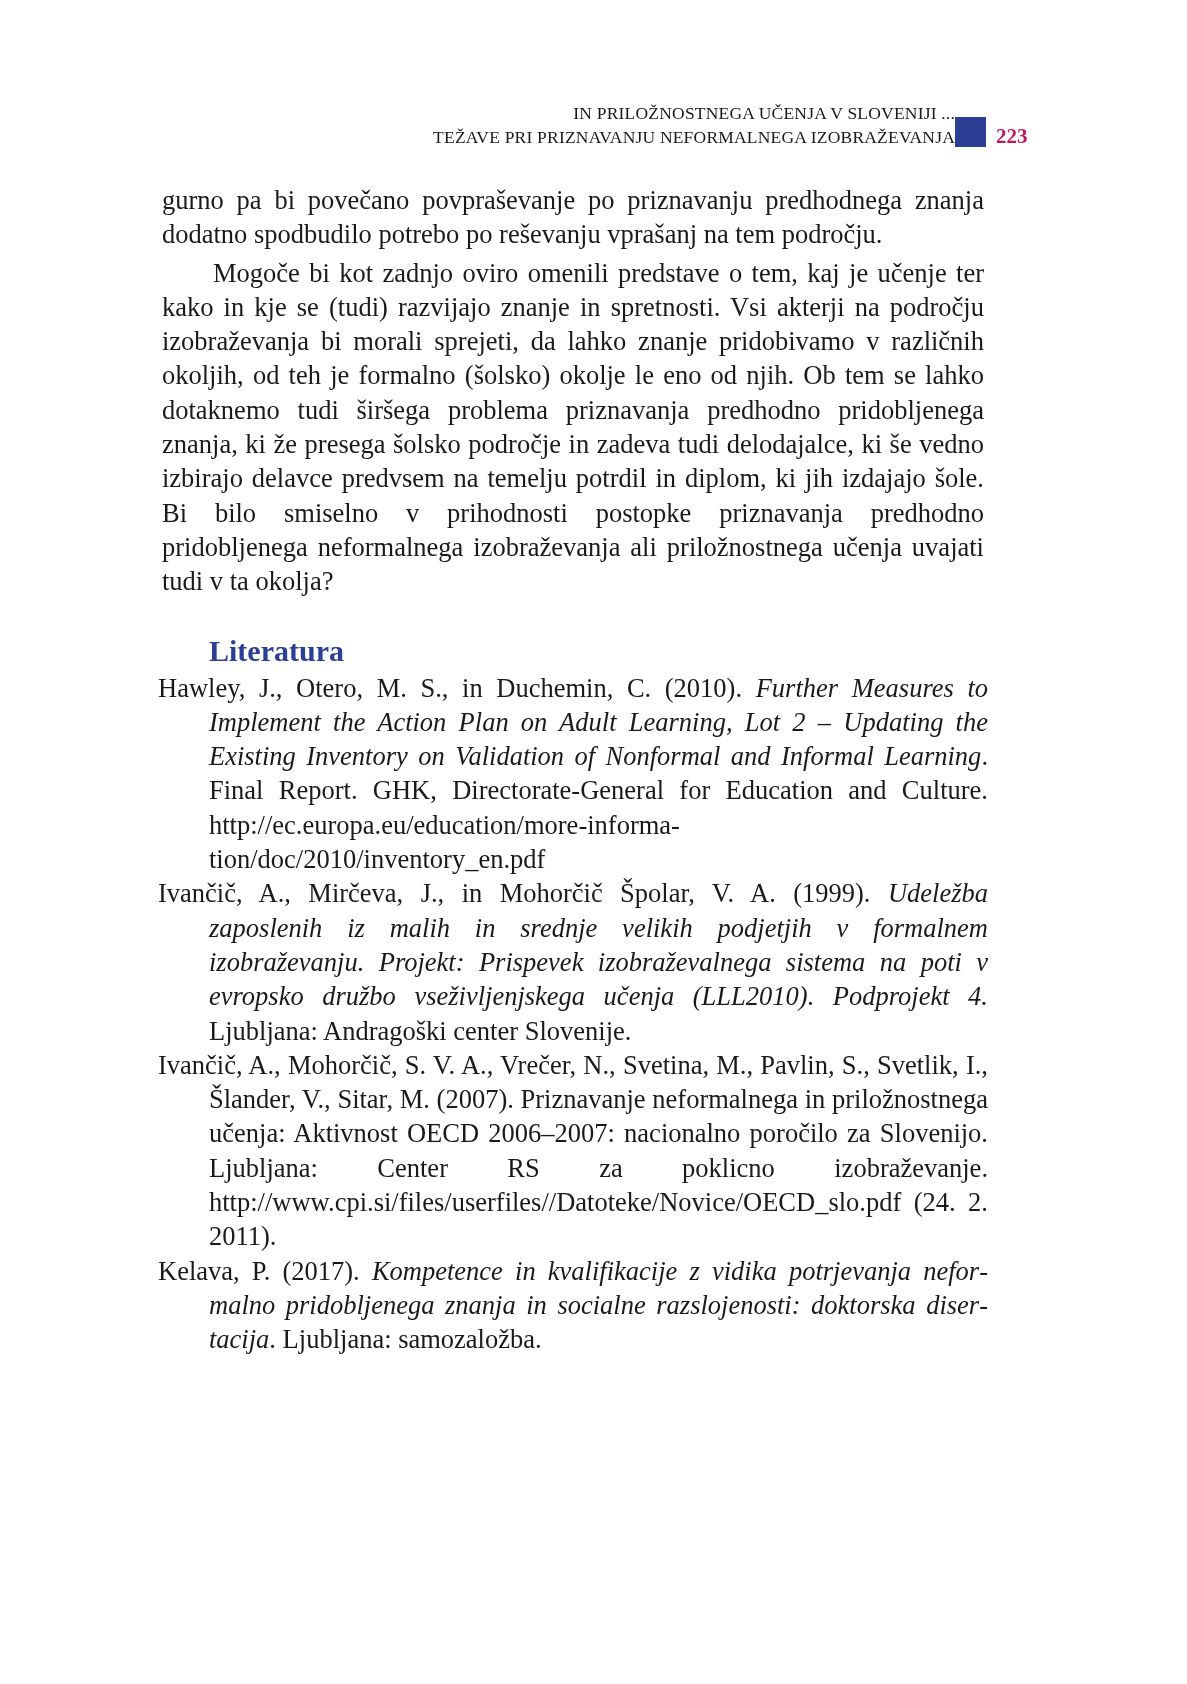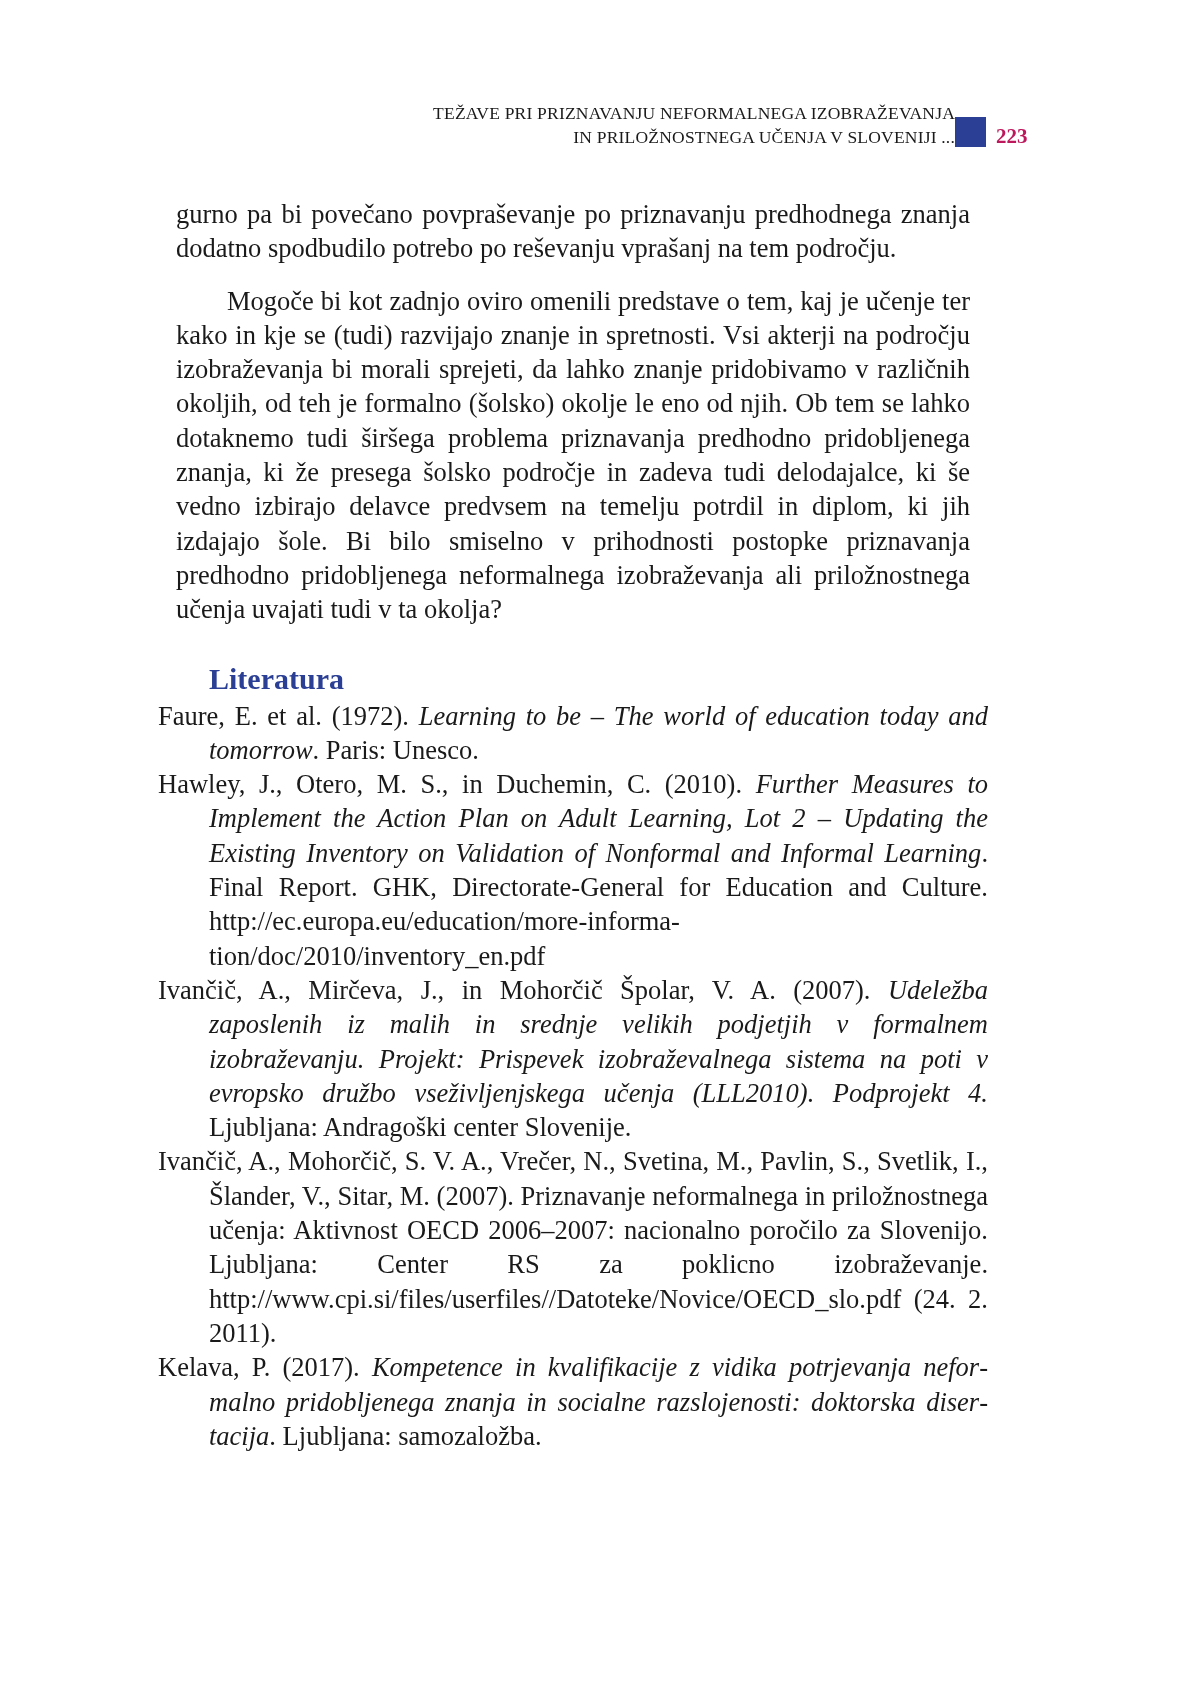--- a/index.html
+++ b/index.html
@@ -42,21 +42,21 @@
       line-height: 24px;
       color: #be185d;
     }
     .content {
       position: absolute;
       left: 158px;
       top: 179px;
       width: 830px;
     }
     .para {
-      margin: 18px;
+      margin: 4px;
       font-size: 26.5px;
       line-height: 34.3px;
       text-align: justify;
       hyphens: manual;
     }
     .para.indent {
       text-indent: 51px;
     }
     .section-heading {
       margin: 28px 0 0 51px;
@@ -79,41 +79,38 @@
       margin: 0;
     }
     .ref em {
       font-style: italic;
     }
   </style>
 </head>
 <body>
 
 <div class="running-header">
+  <div>IN PRILOŽNOSTNEGA UČENJA V SLOVENIJI ...</div>
   <div>TEŽAVE PRI PRIZNAVANJU NEFORMALNEGA IZOBRAŽEVANJA</div>
-  <div>IN PRILOŽNOSTNEGA UČENJA V SLOVENIJI ...</div>
 </div>
 <div class="header-square" style="background: rgb(43, 63, 148);"></div>
 <div class="page-number">223</div>
 
 <div class="content">
   <p class="para">gurno pa bi povečano povpraševanje po priznavanju predhodnega zna­nja dodatno spodbudilo potrebo po reševanju vprašanj na tem področju.</p>
   <p class="para indent">Mogoče bi kot zadnjo oviro omenili predstave o tem, kaj je učenje ter kako in kje se (tudi) razvijajo znanje in spretnosti. Vsi akterji na po­dročju izobraževanja bi morali sprejeti, da lahko znanje pridobivamo v različnih okoljih, od teh je formalno (šolsko) okolje le eno od njih. Ob tem se lahko dotaknemo tudi širšega problema priznavanja predhodno pridobljenega znanja, ki že presega šolsko področje in zadeva tudi delo­dajalce, ki še vedno izbirajo delavce predvsem na temelju potrdil in di­plom, ki jih izdajajo šole. Bi bilo smiselno v prihodnosti postopke pri­znavanja predhodno pridobljenega neformalnega izobraževanja ali pri­ložnostnega učenja uvajati tudi v ta okolja?</p>
 
   <h2 class="section-heading" style="color: rgb(43, 63, 148); margin-top: 32px;">Literatura</h2>
 
   <div class="refs">
     <p class="ref">
-      <span>Faure, E. et al. (1972). </span><em>Learning to be – The world of education today and tomorrow</em><span>. Paris: Unesco.</span>
-    </p>
-    <p class="ref">
       <span>Hawley, J., Otero, M. S., in Duchemin, C. (2010). </span><em>Further Measures to Implement the Action Plan on Adult Learning, Lot 2 – Updat­ing the Existing Inventory on Validation of Nonformal and Infor­mal Learning</em><span>. Final Report. GHK, Directorate-General for Edu­cation and Culture. http://ec.europa.eu/education/more-informa­tion/doc/2010/inventory_en.pdf</span>
     </p>
     <p class="ref">
-      <span>Ivančič, A., Mirčeva, J., in Mohorčič Špolar, V. A. (2007). </span><em>Udeležba zaposlenih iz malih in srednje velikih podjetjih v formalnem izobraževanju. Projekt: Prispevek izobraževalnega sistema na poti v evropsko družbo vseživljenjskega učenja (LLL2010). Podprojekt 4.</em><span> Ljubljana: Andragoški center Slovenije.</span>
+      <span>Ivančič, A., Mirčeva, J., in Mohorčič Špolar, V. A. (1999). </span><em>Udeležba zaposlenih iz malih in srednje velikih podjetjih v formalnem izobraževanju. Projekt: Prispevek izobraževalnega sistema na poti v evropsko družbo vseživljenjskega učenja (LLL2010). Podprojekt 4.</em><span> Ljubljana: Andragoški center Slovenije.</span>
     </p>
     <p class="ref">
       <span>Ivančič, A., Mohorčič, S. V. A., Vrečer, N., Svetina, M., Pavlin, S., Sve­tlik, I., Šlander, V., Sitar, M. (2007). Priznavanje neformalne­ga in priložnostnega učenja: Aktivnost OECD 2006–2007: na­cionalno poročilo za Slovenijo. Ljubljana: Center RS za poklicno izobraževanje.  http://www.cpi.si/files/userfiles//Datoteke/Novi­ce/OECD_slo.pdf (24. 2. 2011).</span><em></em><span></span>
     </p>
     <p class="ref">
       <span>Kelava, P. (2017). </span><em>Kompetence in kvalifikacije z vidika potrjevanja nefor­malno pridobljenega znanja in socialne razslojenosti: doktorska diser­tacija</em><span>. Ljubljana: samozaložba.</span>
     </p>
   </div>
 </div>
 

